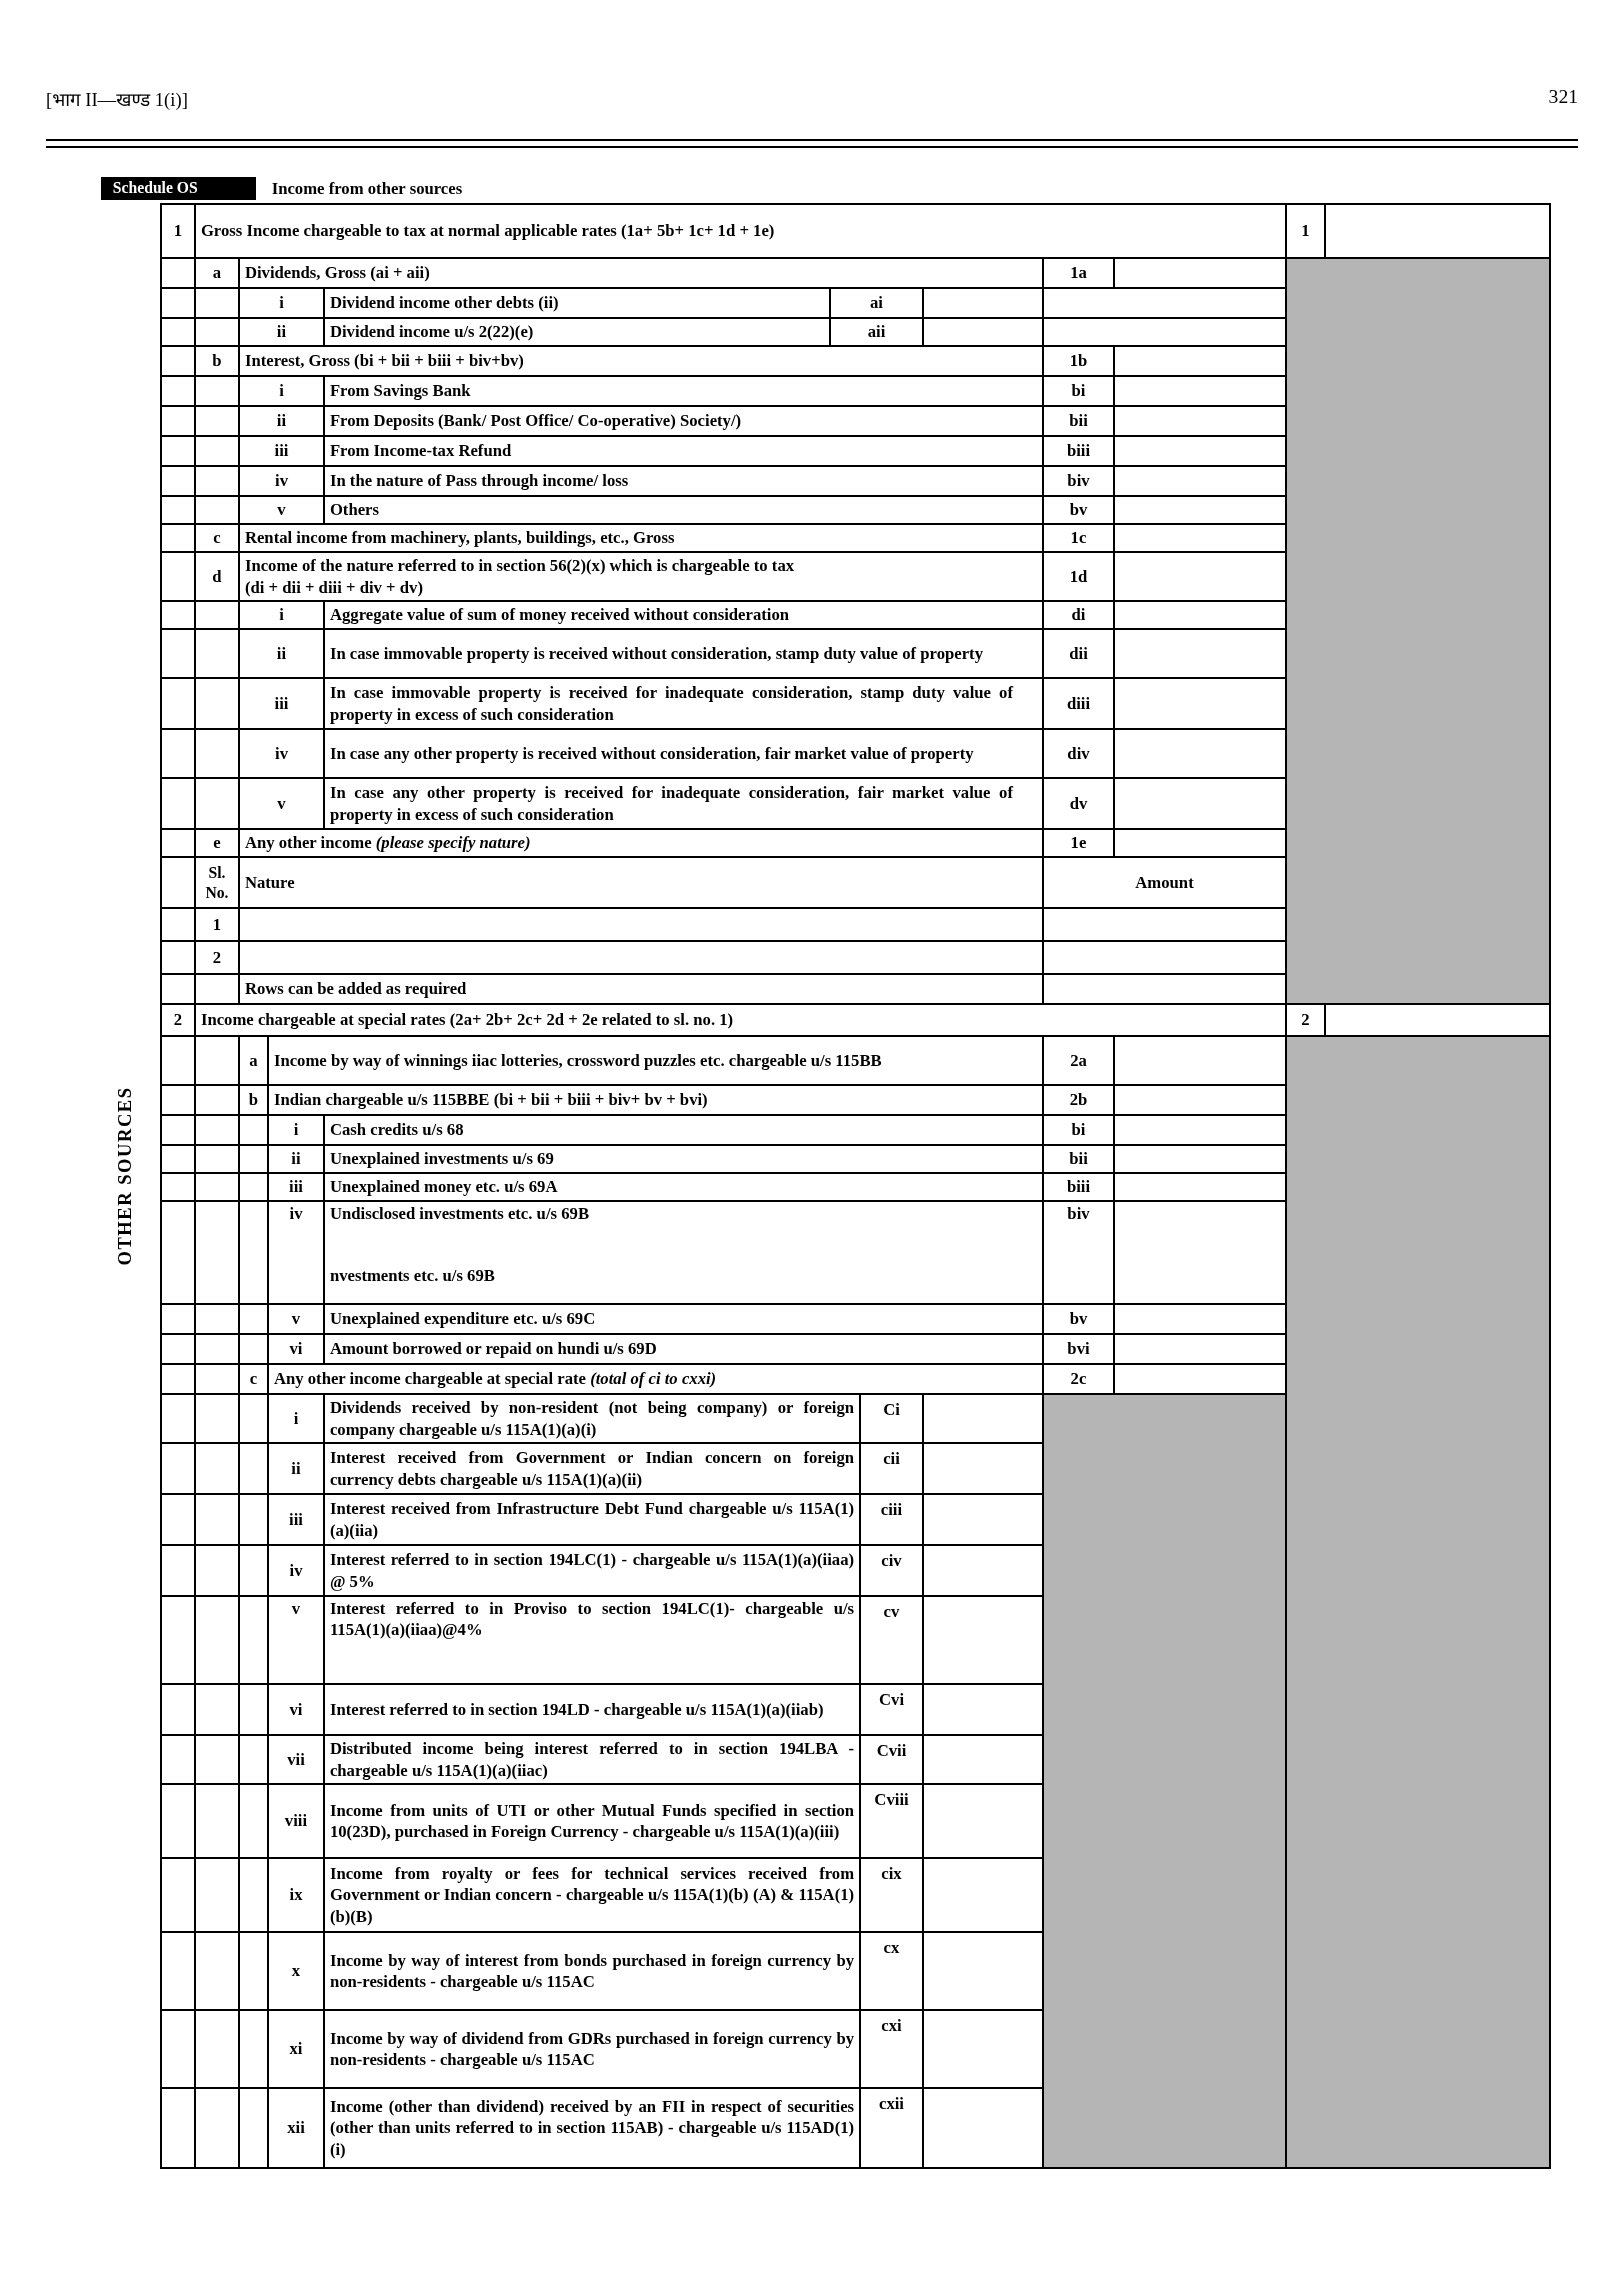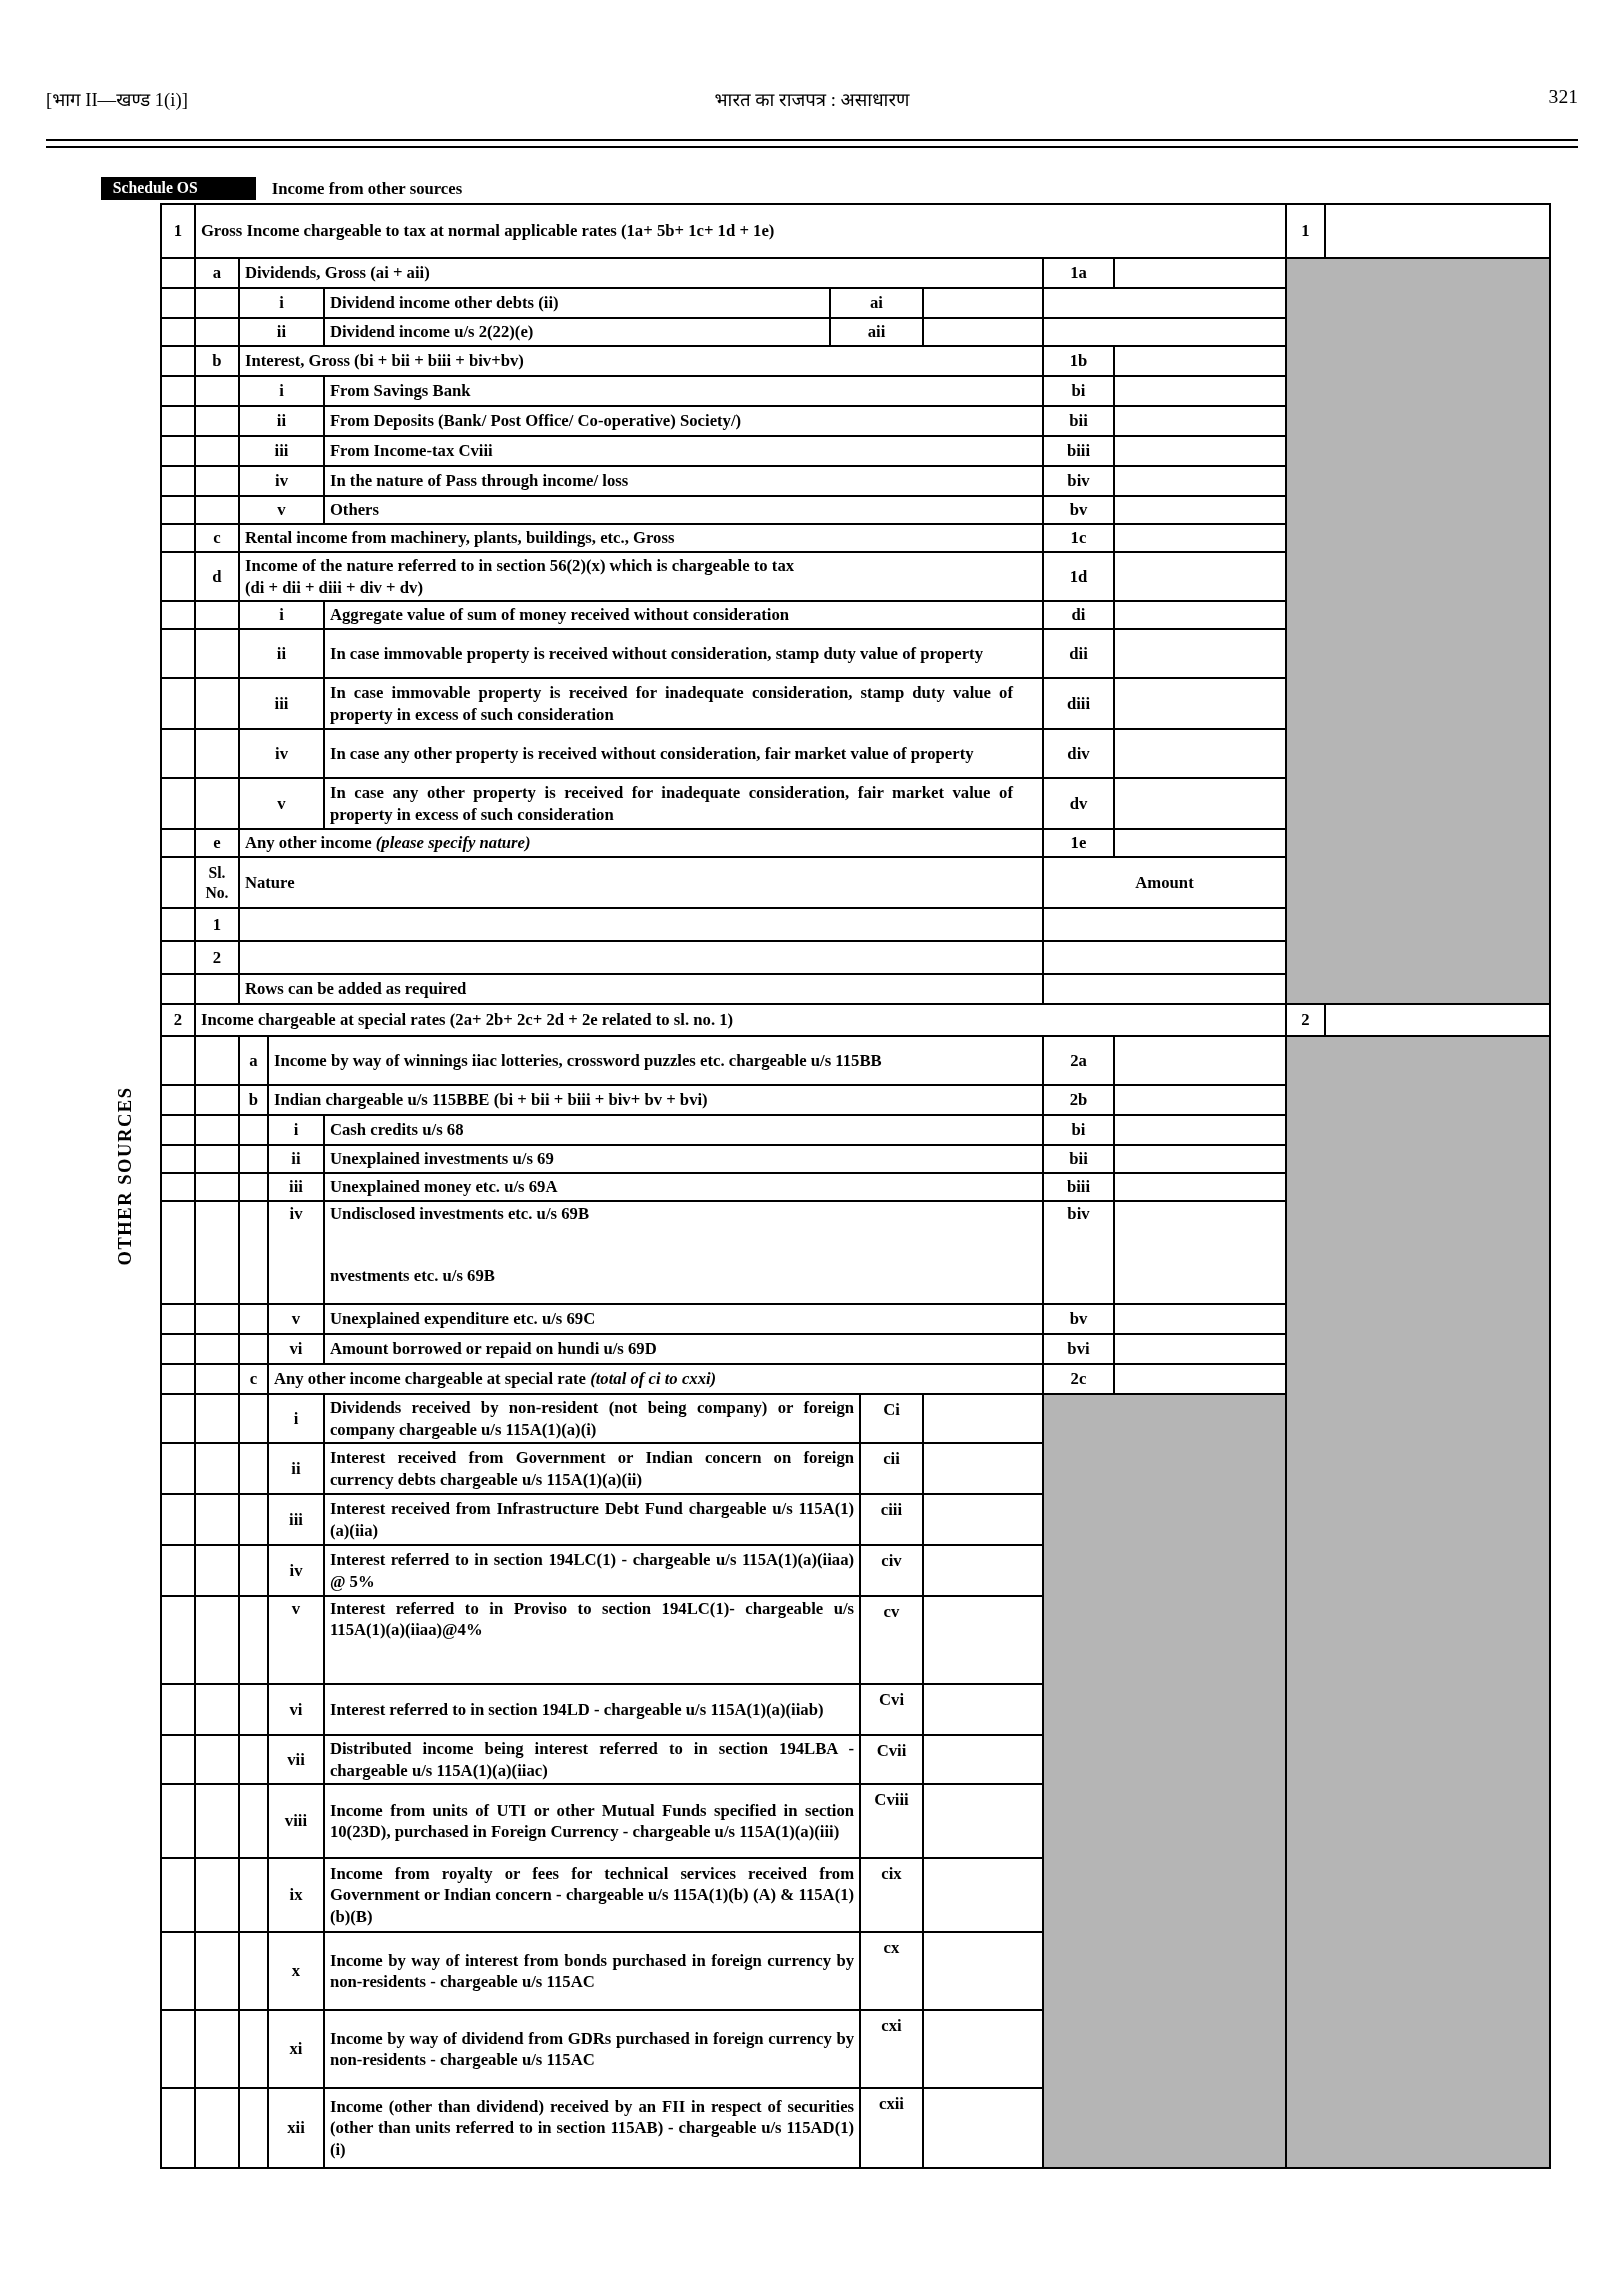--- a/index.html
+++ b/index.html
@@ -41,21 +41,20 @@
   .it{font-style:italic;}
   .stray{margin-top:41px;}
 </style>
 </head>
 <body>
 
 <div class="page">
 
   <div class="pagehead">
     <span class="hl">[भाग  II—खण्ड  1(i)]</span>
-    <span class="hc">भारत का राजपत्र : असाधारण</span>
     <span class="hr">321</span>
   </div>
 
   <div class="rule"></div>
 
   <div class="schedbar">
     <span class="schedtag">Schedule OS</span>
     <span class="schedtitle">Income from other sources</span>
   </div>
 
@@ -129,21 +128,21 @@
           <td class="e"></td>
           <td colspan="2" class="rom"><span>ii</span></td>
           <td colspan="4" class="desc"><span>From Deposits (Bank/ Post Office/ Co-operative) Society/)</span></td>
           <td class="code"><span>bii</span></td>
           <td class="val"></td>
         </tr>
         <tr style="height: 30px;">
           <td class="e"></td>
           <td class="e"></td>
           <td colspan="2" class="rom"><span>iii</span></td>
-          <td colspan="4" class="desc"><span>From Income-tax Cviii</span></td>
+          <td colspan="4" class="desc"><span>From Income-tax Refund</span></td>
           <td class="code"><span>biii</span></td>
           <td class="val"></td>
         </tr>
         <tr style="height: 30px;">
           <td class="e"></td>
           <td class="e"></td>
           <td colspan="2" class="rom"><span>iv</span></td>
           <td colspan="4" class="desc"><span>In the nature of Pass through income/ loss</span></td>
           <td class="code"><span>biv</span></td>
           <td class="val"></td>

